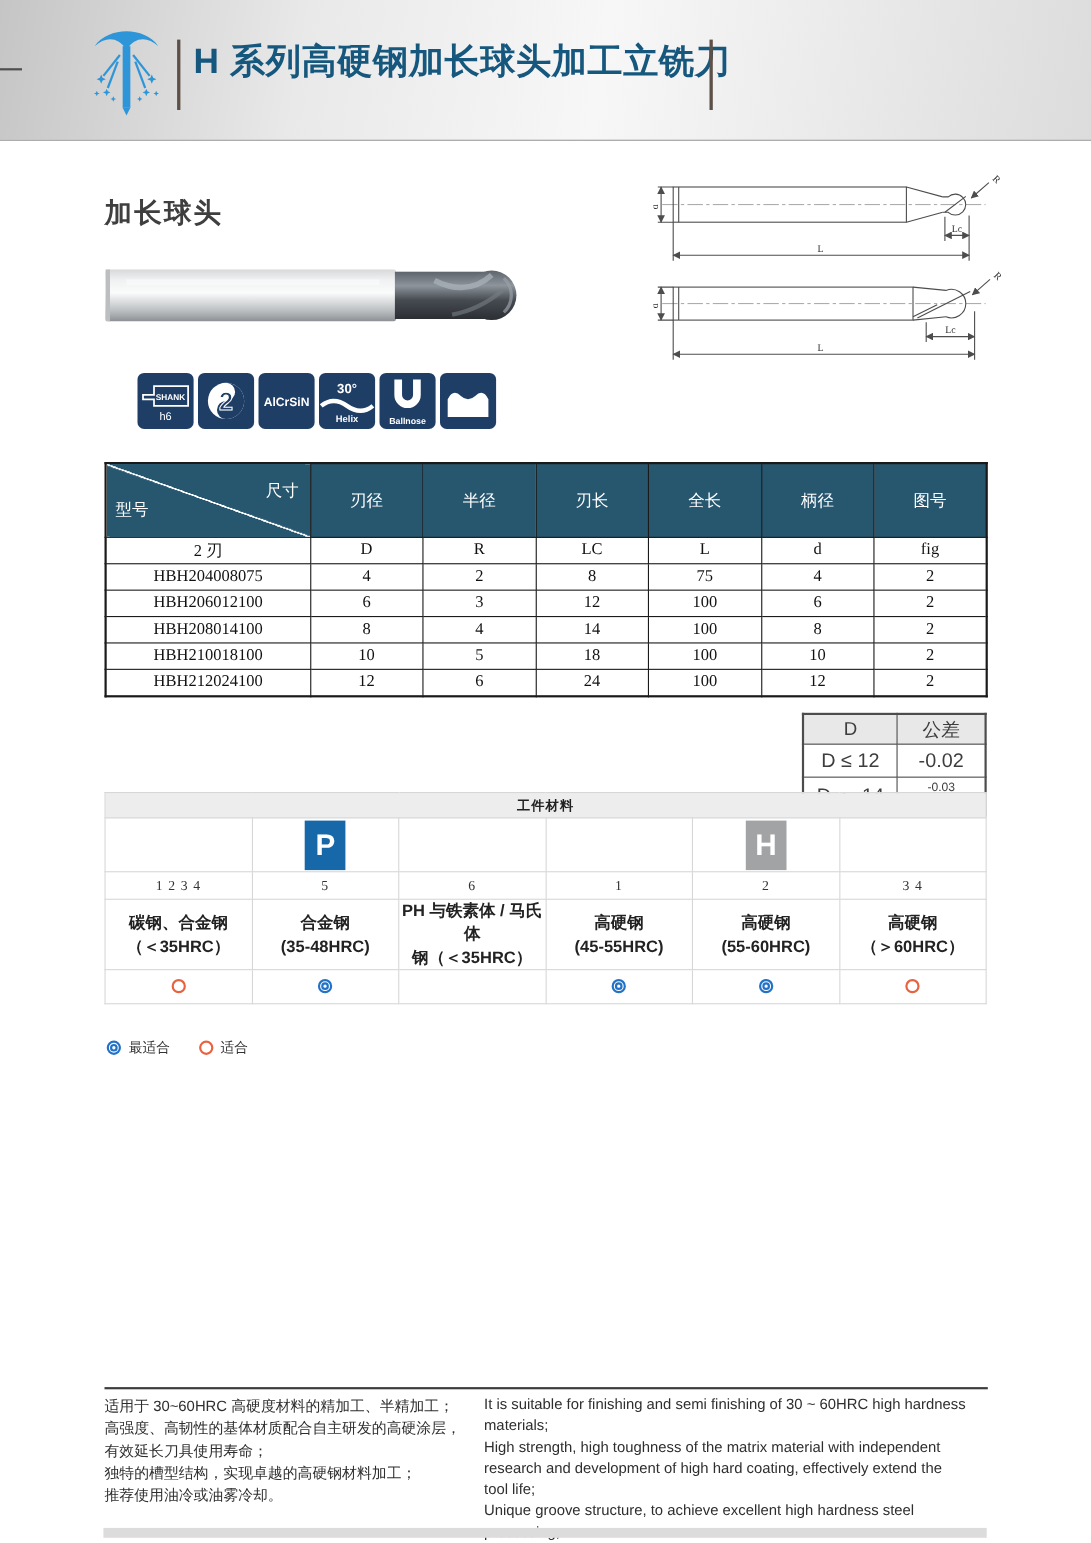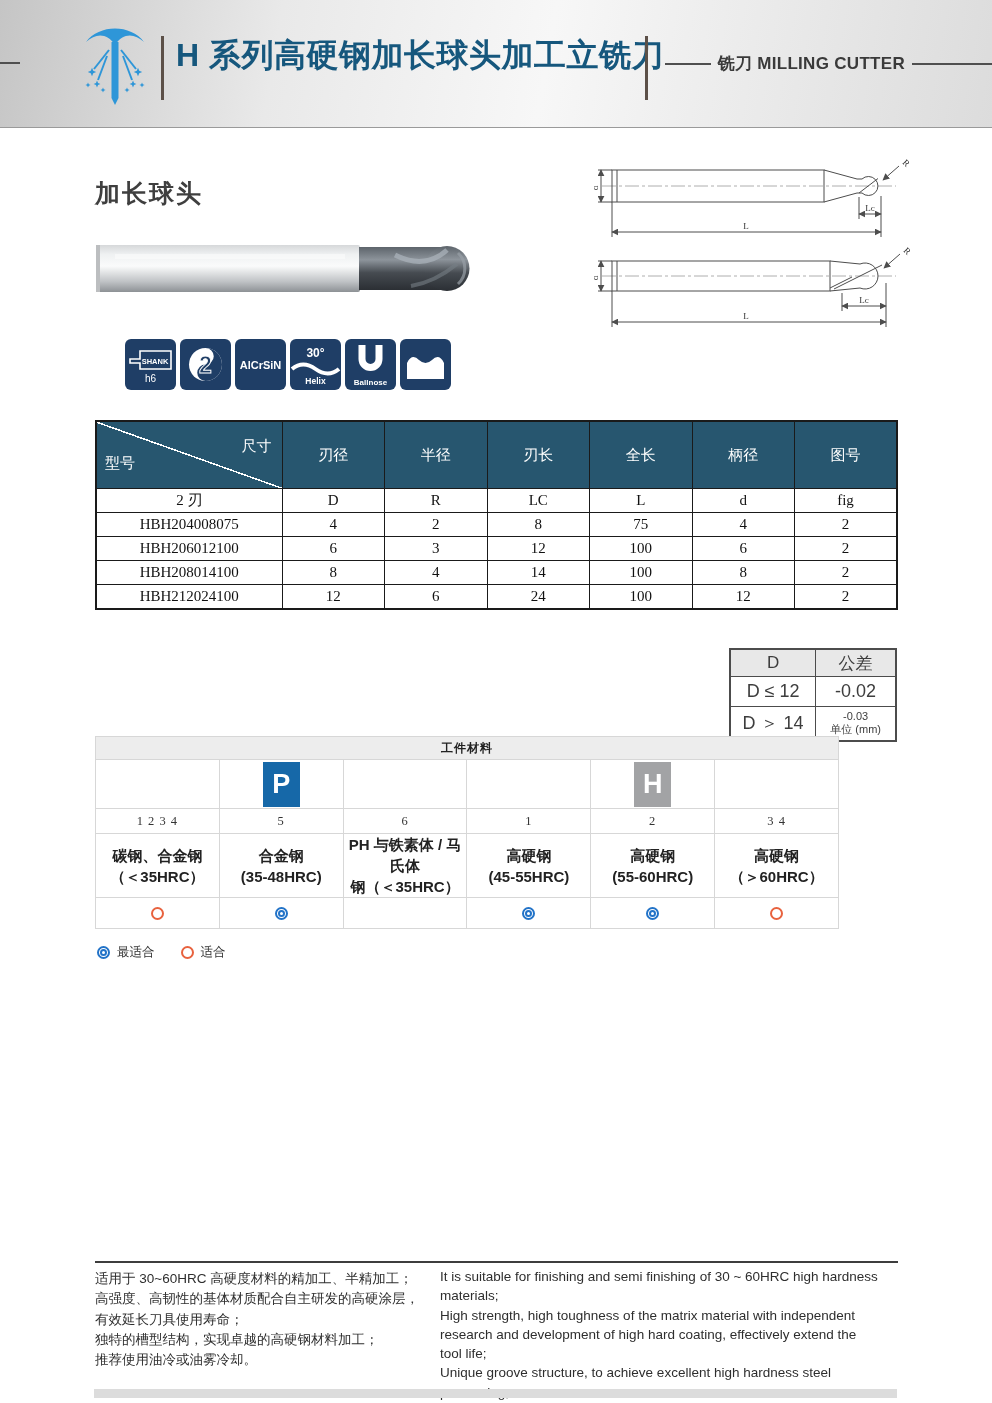--- a/index.html
+++ b/index.html
@@ -50,21 +50,21 @@
   
   table.tol{position:absolute;left:729px;top:648px;width:168px;border-collapse:collapse;
             border:2px solid #4c4c4c;color:#3d3d3d;}
   table.tol td{border:1px solid #4c4c4c;text-align:center;padding:0;vertical-align:middle;}
   table.tol tr.th td{background:#e8e8e8;height:26px;font-size:17px;}
   table.tol td.cond{font-size:18px;}
   table.tol td.val{font-size:18px;}
   table.tol .small{font-size:11px;line-height:1.25;display:block;}
 
   
-  table.mat{position:absolute;left:95px;top:736px;width:744px;border-collapse:collapse;
+  table.mat{position:absolute;left:95px;top:720px;width:802px;border-collapse:collapse;
             table-layout:fixed;color:#333;}
   table.mat td{border:1px solid #d7d7d7;text-align:center;padding:0;vertical-align:middle;}
   table.mat td.mtitle{background:#ededed;height:22px;font-size:12px;font-weight:bold;
                       letter-spacing:1px;color:#222;}
   table.mat td.badge-cell{height:48px;}
   .gbadge{display:inline-block;width:37px;height:45px;line-height:45px;color:#fff;
           font-size:27px;font-weight:bold;text-align:center;}
   .gbadge.p{background:#1668a8;} .gbadge.h{background:#a2a3a5;}
   table.mat td.nums{height:24px;font-size:12.5px;font-family:"Liberation Serif",serif;
                     letter-spacing:1px;margin-top:36px;}
@@ -119,25 +119,20 @@
         <path transform="translate(50,64) scale(3.4)" d="M0,-1 L0.3,-0.3 L1,0 L0.3,0.3 L0,1 L-0.3,0.3 L-1,0 L-0.3,-0.3 Z"></path>
         <path transform="translate(59,65) scale(2.6)" d="M0,-1 L0.3,-0.3 L1,0 L0.3,0.3 L0,1 L-0.3,0.3 L-1,0 L-0.3,-0.3 Z"></path>
         <path transform="translate(44,70) scale(2.6)" d="M0,-1 L0.3,-0.3 L1,0 L0.3,0.3 L0,1 L-0.3,0.3 L-1,0 L-0.3,-0.3 Z"></path>
       </g>
     </svg>
 
     <div class="v-rule r1"></div>
     <div class="title-zh">H 系列高硬钢加长球头加工立铣刀</div>
     <div class="v-rule r2"></div>
 
-    <div class="corner">
-      <div class="seg1"></div>
-      <div class="txt">铣刀 MILLING CUTTER</div>
-      <div class="seg2"></div>
-    </div>
   </div>
 
   <div class="section-title">加长球头</div>
 
   <svg class="photo" width="380" height="90" viewBox="0 0 380 90">
     <defs>
       <linearGradient id="gShank" x1="0" y1="0" x2="0" y2="1">
         <stop offset="0" stop-color="#d6d8da"></stop>
           <stop offset="0.2" stop-color="#eff1f2"></stop>
         <stop offset="0.45" stop-color="#fafbfb"></stop>
@@ -311,20 +306,29 @@
     <tr>
       <td>HBH208014100</td>
       <td>8</td>
       <td>4</td>
       <td>14</td>
       <td>100</td>
       <td>8</td>
       <td>2</td>
     </tr>
     <tr>
+      <td>HBH210018100</td>
+      <td>10</td>
+      <td>5</td>
+      <td>18</td>
+      <td>100</td>
+      <td>10</td>
+      <td>2</td>
+    </tr>
+    <tr>
       <td>HBH212024100</td>
       <td>12</td>
       <td>6</td>
       <td>24</td>
       <td>100</td>
       <td>12</td>
       <td>2</td>
     </tr>
   </tbody>
     </table>

